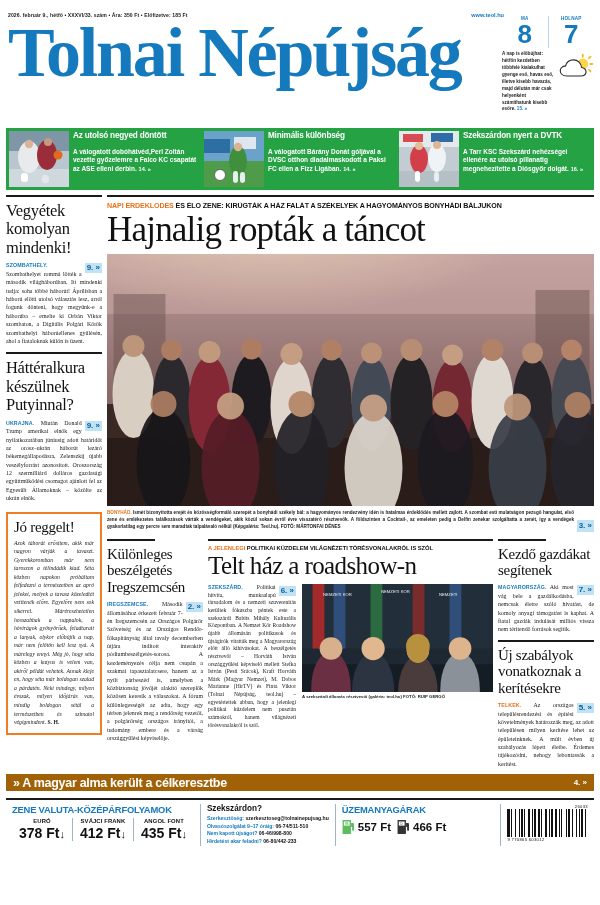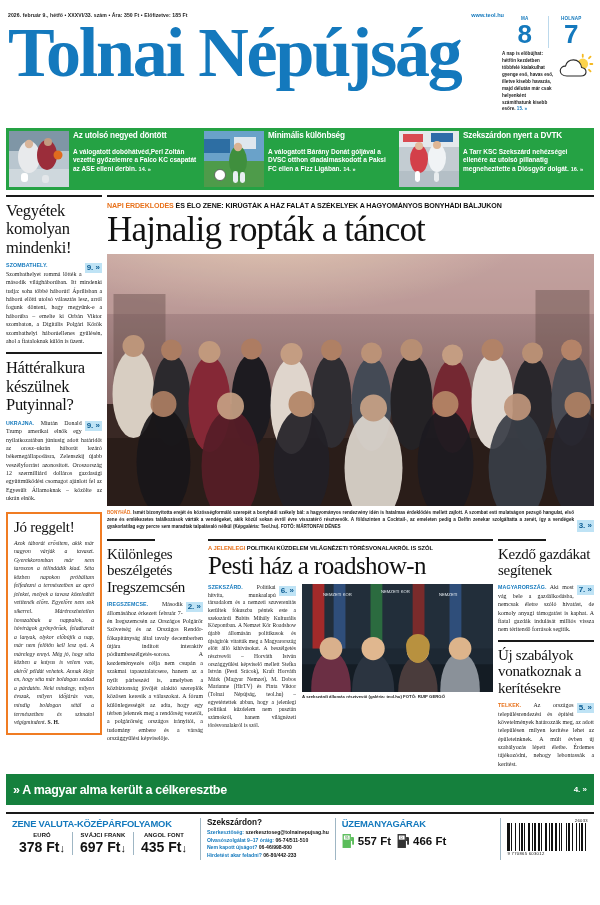--- a/index.html
+++ b/index.html
@@ -146,23 +146,23 @@
     width:88px; flex:0 0 88px;
     font-family:"Liberation Serif", serif; font-size:5.55px; line-height:1.38;
     text-align:justify; color:#1a1a1a;
   }
   .mid-photo { flex:1; position:relative; }
   .mid-img { width:100%; height:108px; overflow:hidden; position:relative; background:#23303d; }
   .mid-cap { font-size:4.3px; line-height:1.35; font-weight:600; margin-top:2px; color:#222; }
 
   
   .promo {
-    margin:6px 6px 0 6px; background:#15803d; color:#fff;
+    margin:6px 6px 0 6px; background:#a16207; color:#fff;
     display:flex; align-items:center; justify-content:space-between;
-    padding:3px 7px; height:31px;
+    padding:3px 7px; height:17px;
   }
   .promo-t { font-size:12.5px; font-weight:800; letter-spacing:-.3px; }
   .promo-p { font-size:8px; font-weight:800; }
 
   
   .footer { margin:7px 6px 0 6px; border-top:2.4px solid #1a1a1a; display:flex; padding-top:4px; }
   .fx { padding:0 6px; }
   .fx.b { border-left:1px solid #9fb6c4; }
   .f-title { font-size:9.4px; font-weight:800; color:#1479bd; letter-spacing:-.2px; }
   .fx-rates { display:flex; margin-top:3px; }
@@ -417,21 +417,21 @@
           <div class="side-h" style="font-size:15px">Különleges beszélgetés Iregszemcsén</div>
           <div class="side-p">
             <span class="pgbadge">2. »</span>
             <span class="kicker-city">IREGSZEMCSE.</span><span> Második állomásához érkezett február 7-én Iregszemcsén az Országos Polgárőr Szövetség és az Országos Rendőr-főkapitányság által tavaly decemberben útjára indított interaktív pódiumbeszélgetés-sorosa. A kezdeményezés célja nem csupán a szakmai tapasztalatcsere, hanem az a nyílt párbeszéd is, amelyben a közbiztonság jövőjét alakító szereplők közösen keresik a válaszokat. A fórum különlegességét az adta, hogy egy térben jelenrek meg a rendőrség vezetői, a polgárőrség országos irányítói, a tudomány embere és a várság országgyűlési képviselője.</span>
           </div>
         </div>
 
         <div class="lw-c2">
           <div class="rule-top"></div>
           <div class="mid-kicker"><b>A JELENLEGI</b><span> POLITIKAI KÜZDELEM VILÁGNÉZETI TÖRÉSVONALAKRÓL IS SZÓL</span></div>
-          <div class="mid-head">Pesti ház a roadshow-n</div>
+          <div class="mid-head">Telt ház a roadshow-n</div>
           <div class="mid-flow">
             <div class="mid-text">
               <span class="pgbadge">6. »</span>
               <span class="kicker-city">SZEKSZÁRD.</span><span> Politikai hitvita, munkaalapú társadalom és a nemzeti szuverenitás kerültek fókuszba péntek este a szekszárdi Babits Mihály Kulturális Központban. A Nemzet Kör Roadshow újabb állomásán politikusok és újságírók vitatták meg a Magyarország előtt álló kihívásokat. A beszélgetés résztvevői – Horváth István országgyűlési képviselő mellett Stefka István (Pesti Srácok), Kraft Horváth Márk (Magyar Nemzet), M. Dobos Marianne (HírTV) és Finta Viktor (Tolnai Népújság, teol.hu) – egyetértettek abban, hogy a jelenlegi politikai küzdelem nem pusztán számokról, hanem világnézeti törésvonalakról is szól.</span>
             </div>
             <div class="mid-photo">
               <div class="mid-img">
                 <svg viewBox="0 0 145 108" width="100%" height="108" preserveAspectRatio="xMidYMid slice">
                   <rect width="145" height="108" fill="#1d2833"></rect>
                   <rect x="0" y="0" width="145" height="62" fill="#222e3a"></rect>
@@ -497,21 +497,21 @@
 
     <div class="fx">
       <div class="f-title">ZENE VALUTA-KÖZÉPÁRFOLYAMOK</div>
       <div class="fx-rates">
         <div class="rate">
           <div class="rate-n">EURÓ</div>
           <div class="rate-v"><span>378 Ft</span><span class="arrow">↓</span></div>
         </div>
         <div class="rate">
           <div class="rate-n">SVÁJCI FRANK</div>
-          <div class="rate-v"><span>697 Ft</span><span class="arrow">↓</span></div>
+          <div class="rate-v"><span>412 Ft</span><span class="arrow">↓</span></div>
         </div>
         <div class="rate">
           <div class="rate-n">ANGOL FONT</div>
           <div class="rate-v"><span>435 Ft</span><span class="arrow">↓</span></div>
         </div>
       </div>
     </div>
 
     <div class="fx b">
       <div class="help-title">Szekszárdon?</div>

